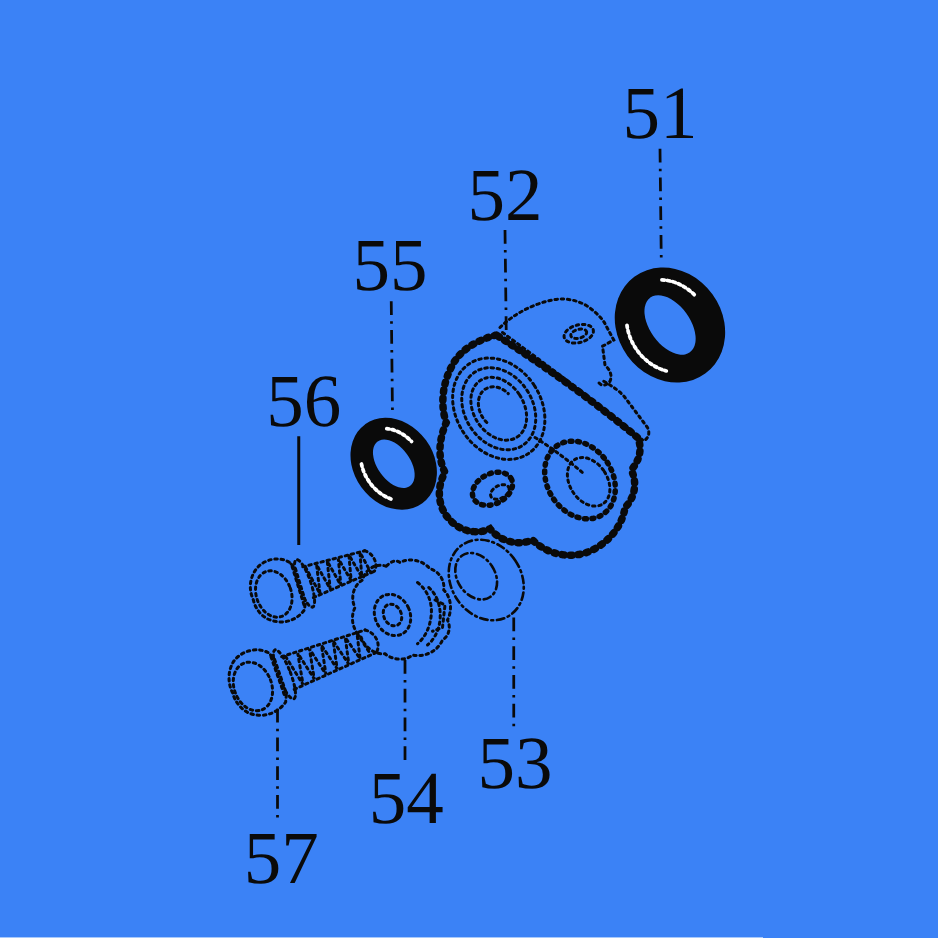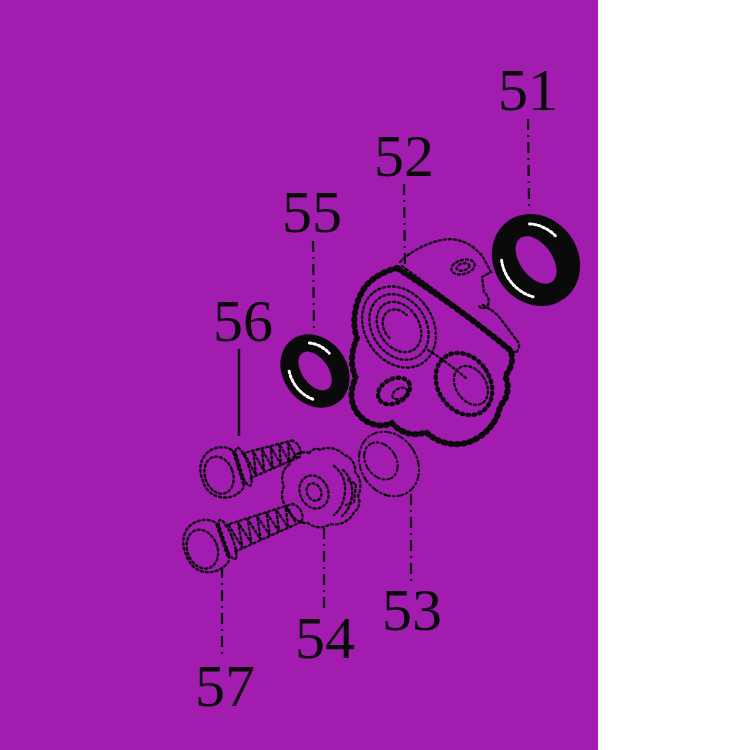--- a/index.html
+++ b/index.html
@@ -2,23 +2,23 @@
 <html><head>
 <meta charset="utf-8">
 <style>
   html, body {
     margin: 0;
     padding: 0;
     background: #ffffff;
   }
   #canvas {
     position: relative;
-    width: 598px;
+    width: 750px;
     height: 750px;
-    background: #a21caf;
+    background: #3b82f6;
     overflow: hidden;
     font-family: "Liberation Serif", "DejaVu Serif", serif;
   }
   svg { display: block; }
   .callout {
     font-family: "Liberation Serif", "DejaVu Serif", serif;
     font-size: 60px;
     fill: #0a0a0a;
     cursor: pointer;
   }

